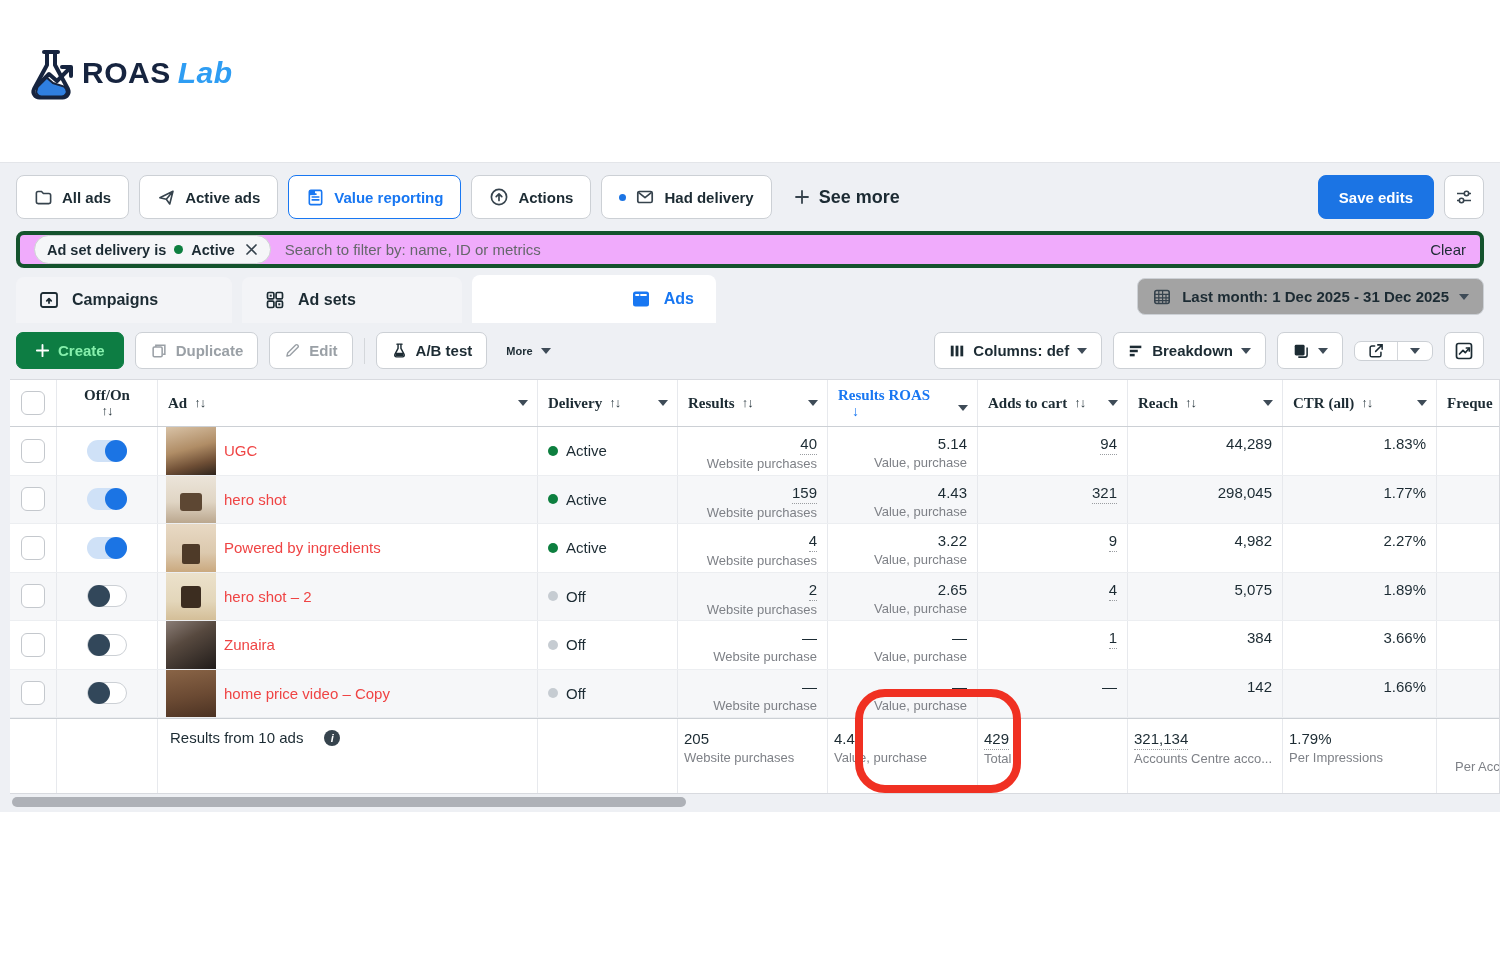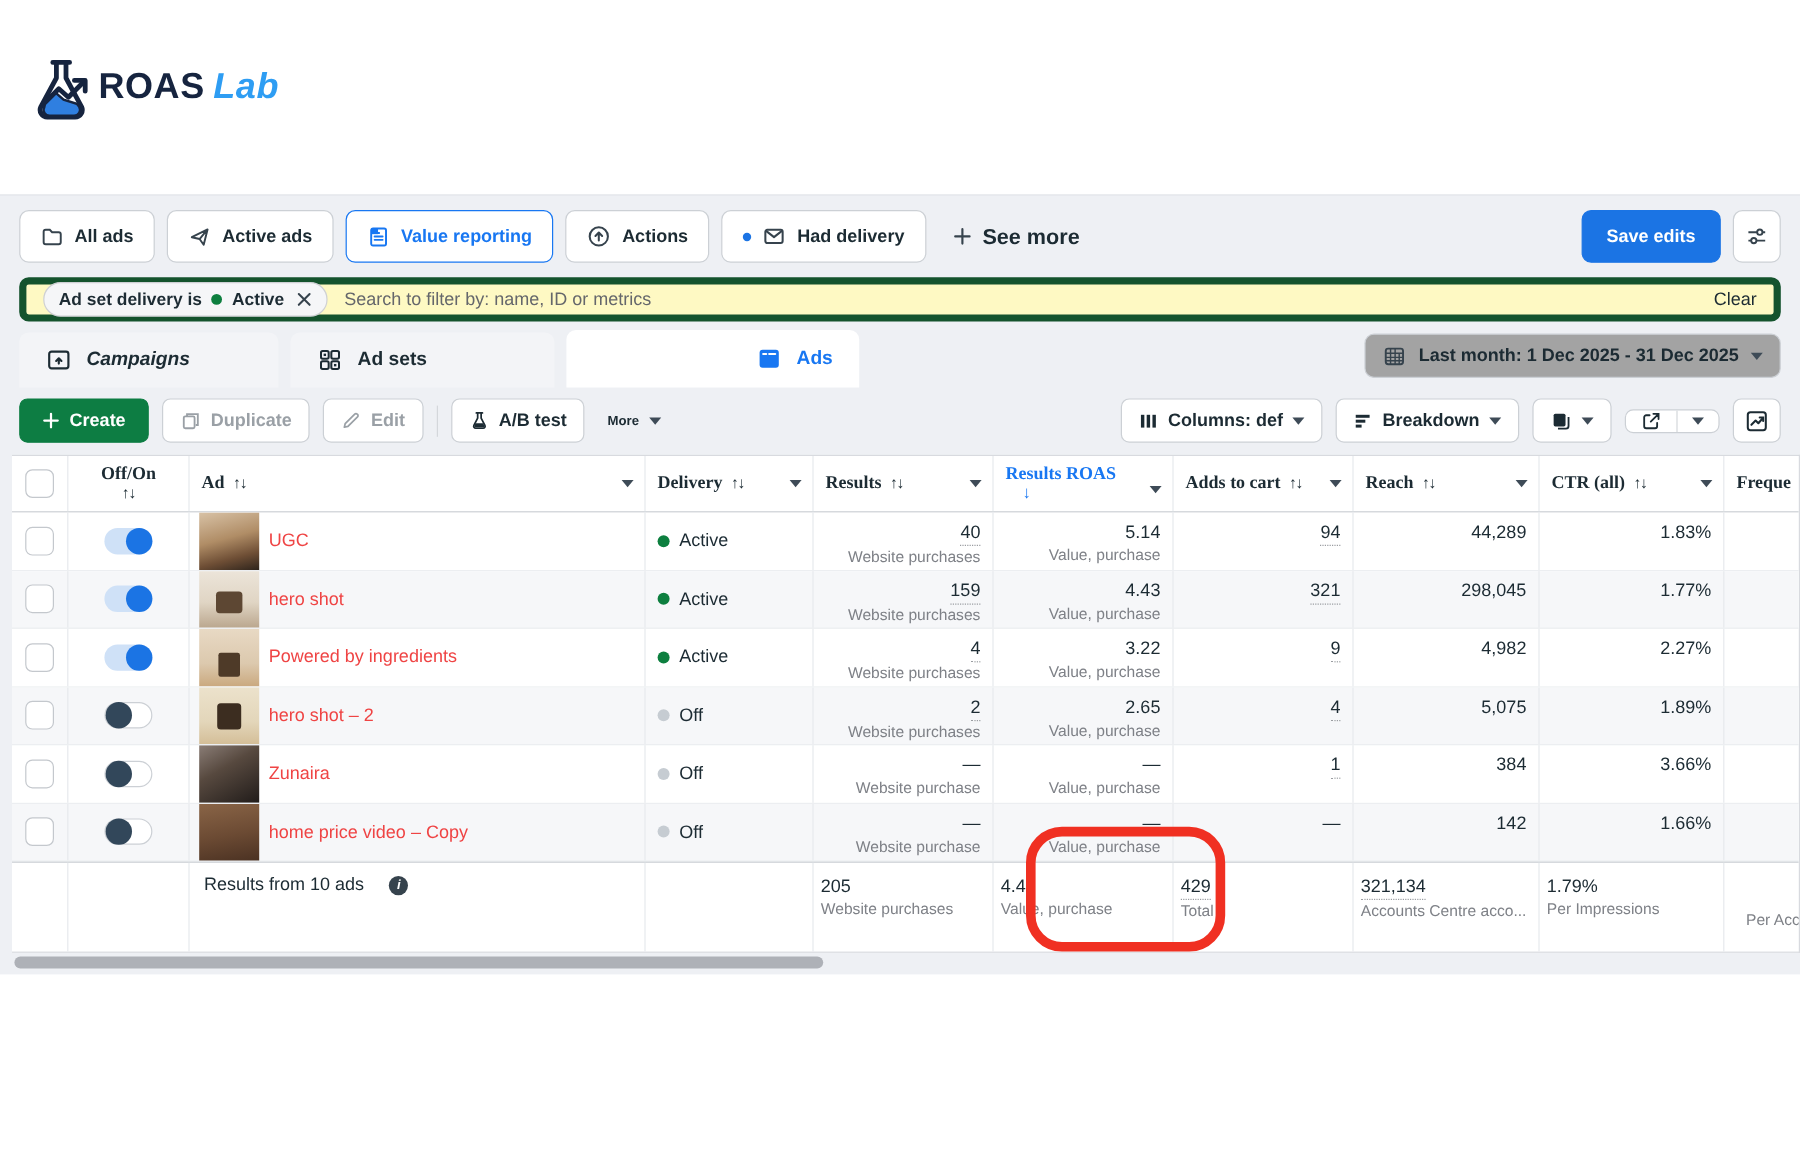--- a/index.html
+++ b/index.html
@@ -20,43 +20,43 @@
          border:1px solid #ccd0d5; border-radius:8px; font-size:15px; font-weight:600; color:#1c2b33; cursor:pointer; }
   .btn svg { flex:none; }
   .btn.blue { color:#1877f2; border-color:#1877f2; }
   .see-more { display:inline-flex; align-items:center; gap:9px; font-size:18px; font-weight:600; margin-left:12px; color:#1c2b33; cursor:pointer; }
   .toolbar .spacer { flex:1; }
   .btn.primary { background:#1b74e4; border-color:#1b74e4; color:#fff; padding:0 20px; }
   .btn.icon-only { padding:0 9px; }
   .blue-dot { width:7px; height:7px; border-radius:50%; background:#1b74e4; }
 
   
-  .filterbar { position:absolute; left:16px; top:68px; right:16px; height:37px; background:#fef9c3; border:6px solid #14532d;
+  .filterbar { position:absolute; left:16px; top:68px; right:16px; height:37px; background:#f0abfc; border:4px solid #14532d;
                border-radius:8px; display:flex; align-items:center; padding:0 14px; gap:14px; }
   .chip { display:inline-flex; align-items:center; gap:8px; height:29px; padding:0 12px; background:#f5f6f8;
           border:1px solid #ced0d4; border-radius:15px; font-size:14.5px; font-weight:600; }
   .chip .dot-green { width:9px; height:9px; border-radius:50%; background:#0d7f3f; }
   .chip .x { display:inline-flex; margin-left:2px; cursor:pointer; }
   .search-ph { color:#65676b; font-size:15px; flex:1; }
   .clear { font-size:15px; color:#1c2b33; cursor:pointer; }
 
   
   .tab { position:absolute; top:114px; height:46px; background:#f3f4f7; border-radius:8px 8px 0 0;
          display:flex; align-items:center; gap:12px; padding:0 22px; font-size:16px; font-weight:700; color:#1c2b33; cursor:pointer; }
-  .tab.t1 { left:16px; width:216px;font-style:italic; }
+  .tab.t1 { left:16px; width:216px; }
   .tab.t2 { left:242px; width:220px; }
   .tab.active { background:#fff; color:#1877f2; left:472px; width:244px; top:112px; height:48px;justify-content:flex-end; }
   .datebtn { position:absolute; right:16px; top:115px; height:37px; display:flex; align-items:center; gap:10px;
              background:#a3a3a3; border:1px solid #ccd0d5; border-radius:8px; padding:0 14px; font-size:15px; font-weight:700; cursor:pointer; }
 
   
   .actions { position:absolute; left:16px; top:169px; right:16px; height:37px; display:flex; align-items:center; gap:11px; }
   .abtn { display:inline-flex; align-items:center; gap:8px; height:37px; padding:0 14px; background:#fff;
           border:1px solid #ccd0d5; border-radius:7px; font-size:15px; font-weight:600; color:#1c2b33; cursor:pointer; }
-  .abtn.green { background:#0d7d43; border-color:#0d7d43; color:#ffffff; padding:0 18px; }
+  .abtn.green { background:#0d7d43; border-color:#0d7d43; color:#86efac; padding:0 18px; }
   .abtn.disabled { color:#9aa0a6; }
   .vdiv { width:1px; height:26px; background:#d4d7db; }
   .more { display:inline-flex; align-items:center; gap:8px; font-size:11px; font-weight:600; padding:0 8px; cursor:pointer; }
   .actions .spacer { flex:1; }
   .split { display:inline-flex; align-items:stretch; background:#fff; border:1px solid #ccd0d5; border-radius:7px; overflow:hidden; }
   .split .seg { display:flex; align-items:center; padding:0 12px; cursor:pointer; }
   .split .seg + .seg { border-left:1px solid #d4d7db; }
 
   .caret { width:0; height:0; border-left:5px solid transparent; border-right:5px solid transparent; border-top:6px solid #3e4b57; }
 

